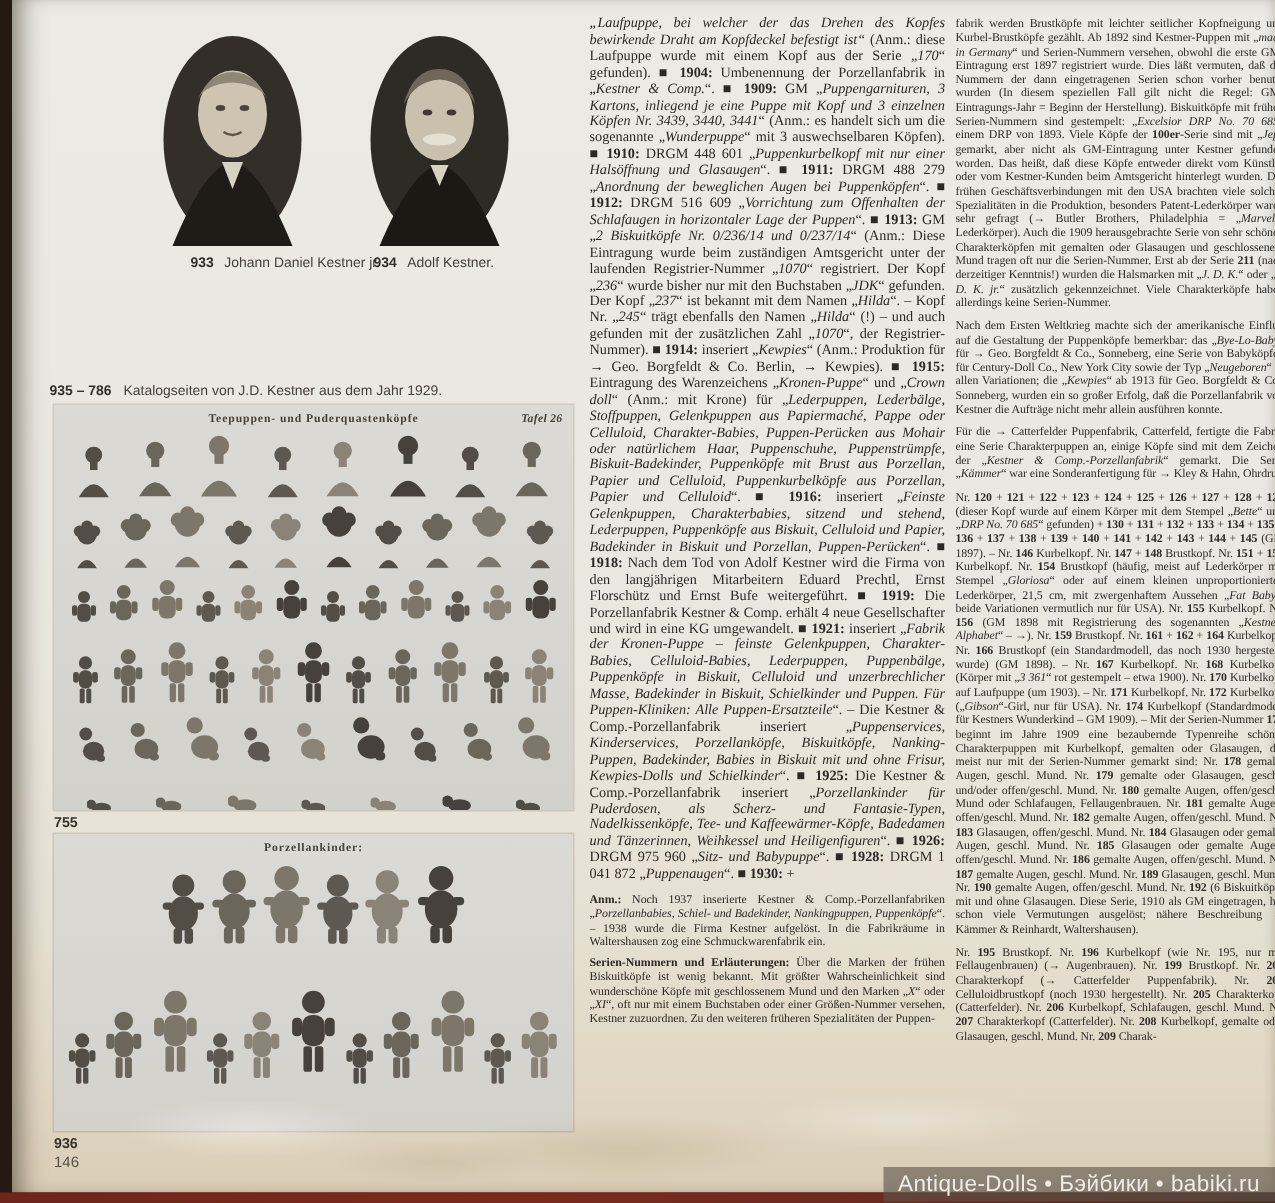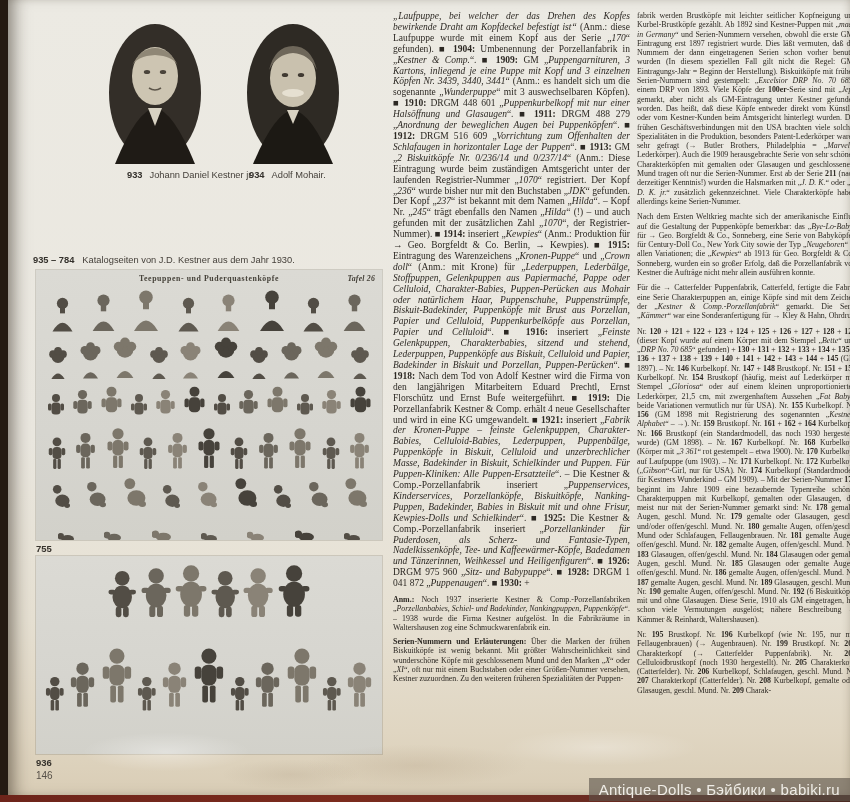--- a/index.html
+++ b/index.html
@@ -98,25 +98,25 @@
         <ellipse cx="48" cy="71" rx="11" ry="4" fill="#e6e0d1"></ellipse>
         <path d="M8 142 Q30 90 48 88 Q66 90 88 142 Z" fill="#1c1914"></path>
         <path d="M42 88 L48 102 L54 88 Z" fill="#d8d2c2"></path>
       </svg>
     </div>
 
     <div class="port-cap" id="cap-933">
       <b>933</b><span>Johann Daniel Kestner jr.</span>
     </div>
     <div class="port-cap" id="cap-934">
-      <b>934</b><span>Adolf Mohair.</span>
+      <b>934</b><span>Adolf Kestner.</span>
     </div>
 
     <div id="figures-caption">
-      <b>935 – 784</b><span>Katalogseiten von J.D. Kestner aus dem Jahr 1930.</span>
+      <b>935 – 786</b><span>Katalogseiten von J.D. Kestner aus dem Jahr 1929.</span>
     </div>
 
     <div class="plate" id="plate-935">
       <div class="plate-head">
         <span>Teepuppen- und Puderquastenköpfe</span>
         <span class="tafel">Tafel 26</span>
       </div>
       <div class="doll-row">
           <svg width="25" height="40" viewBox="0 0 40 60" fill="#524d45">
             <circle cx="20" cy="13" r="9"></circle>
@@ -469,20 +469,23 @@
           </svg>
           <svg width="16" height="25" viewBox="0 0 40 60" fill="#524d45">
             <circle cx="7" cy="42" r="8"></circle>
             <ellipse cx="24" cy="48" rx="16" ry="9"></ellipse>
           </svg>
         </div>
     </div>
     <div class="fig-label" id="label-935">755</div>
 
     <div class="plate" id="plate-936">
+      <div class="plate-head">
+        <span>Porzellankinder:</span>
+      </div>
       <div class="doll-row centered">
           <svg width="35" height="57" viewBox="0 0 40 60" fill="#524d45">
             <circle cx="20" cy="10" r="9"></circle>
             <ellipse cx="20" cy="33" rx="12" ry="14"></ellipse>
             <rect x="12" y="45" width="7" height="13" rx="3"></rect>
             <rect x="21" y="45" width="7" height="13" rx="3"></rect>
             <rect x="3" y="24" width="9" height="6" rx="3"></rect>
             <rect x="28" y="24" width="9" height="6" rx="3"></rect>
           </svg>
           <svg width="37" height="60" viewBox="0 0 40 60" fill="#6b665c">

